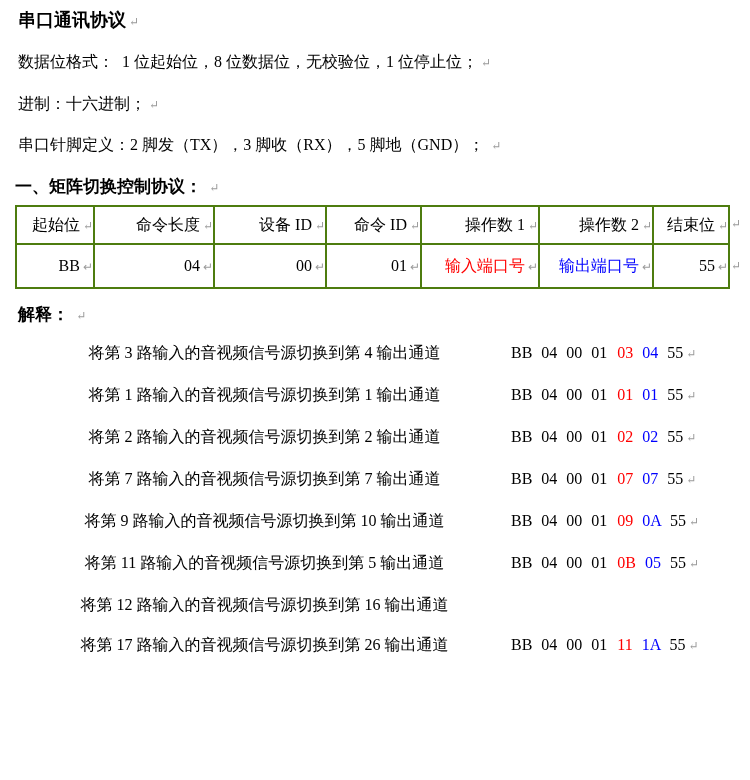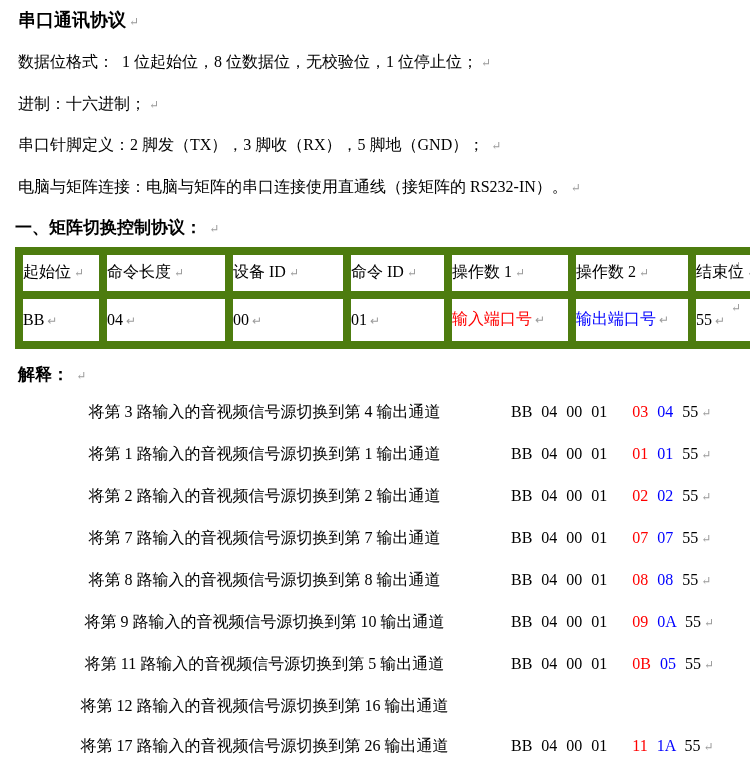--- a/index.html
+++ b/index.html
@@ -50,22 +50,22 @@
     position: relative;
     margin: 7px 0 0 -3px;
     width: 713px;
   }
   table.protocol {
     border-collapse: collapse;
     width: 713px;
     table-layout: fixed;
   }
   table.protocol th, table.protocol td {
-    border: 8px solid #4d7c0f;
-    text-align: left;
+    border: 2px solid #4d7c0f;
+    text-align: right;
     vertical-align: middle;
     font-size: 16px;
     font-weight: normal;
     white-space: pre-wrap;
     padding: 0;
   }
   table.protocol th { height: 36px; }
   table.protocol td { height: 42px; font-family: Liberation Serif, serif; }
   .c0 { width: 76px; }
   .c1 { width: 118px; }
@@ -102,33 +102,32 @@
   }
   .ex-desc {
     flex: 0 0 493px;
     white-space: pre-wrap;
     text-align: center;
   }
   .ex-code {
     white-space: pre-wrap;
     word-spacing: 5px;
   }
-  .ex-code .byte { margin-right: 16px; }
+  .ex-code .byte { margin-right: 1px; }
 </style>
 </head>
 <body>
 
 <div class="doc">
 
   <h1 class="title"><span>串口通讯协议</span><span class="pm">↵</span></h1>
 
   <p class="line"><span>数据位格式：  1 位起始位，8 位数据位，无校验位，1 位停止位；</span><span class="pm">↵</span></p>
   <p class="line"><span>进制：十六进制；</span><span class="pm">↵</span></p>
   <p class="line"><span>串口针脚定义：2 脚发（TX），3 脚收（RX），5 脚地（GND）；</span> <span class="pm">↵</span></p>
-  <p class="line"><span>电脑与矩阵连接：电脑与矩阵的串口连接使用直通线（接矩阵的 RS232-IN）。</span><span class="pm">↵</span></p>
 
   <h2 class="section"><span>一、矩阵切换控制协议：</span> <span class="pm">↵</span></h2>
 
   <div class="tbl-wrap">
     <table class="protocol">
       <tbody>
           <tr>
         <th class="c0"><span>起始位</span><span class="pm">↵</span></th>
         <th class="c1"><span>命令长度</span><span class="pm">↵</span></th>
         <th class="c2"><span>设备 ID</span><span class="pm">↵</span></th>
@@ -169,24 +168,20 @@
     <div class="ex-row">
       <span class="ex-desc">将第 2 路输入的音视频信号源切换到第 2 输出通道</span>
       <span class="ex-code"><span class="byte">BB 04 00 01</span> <span class="red">02</span> <span class="blue">02</span> <span>55</span><span class="pm">↵</span></span>
     </div>
 
     <div class="ex-row">
       <span class="ex-desc">将第 7 路输入的音视频信号源切换到第 7 输出通道</span>
       <span class="ex-code"><span class="byte">BB 04 00 01</span> <span class="red">07</span> <span class="blue">07</span> <span>55</span><span class="pm">↵</span></span>
     </div>
 
-    <div class="ex-row">
-      <span class="ex-desc">将第 8 路输入的音视频信号源切换到第 8 输出通道</span>
-      <span class="ex-code"><span class="byte">BB 04 00 01</span> <span class="red">08</span> <span class="blue">08</span> <span>55</span><span class="pm">↵</span></span>
-    </div>
 
     <div class="ex-row">
       <span class="ex-desc">将第 9 路输入的音视频信号源切换到第 10 输出通道</span>
       <span class="ex-code"><span class="byte">BB 04 00 01</span> <span class="red">09</span> <span class="blue">0A</span> <span>55</span><span class="pm">↵</span></span>
     </div>
 
     <div class="ex-row">
       <span class="ex-desc">将第 11 路输入的音视频信号源切换到第 5 输出通道</span>
       <span class="ex-code"><span class="byte">BB 04 00 01</span> <span class="red">0B</span> <span class="blue">05</span> <span>55</span><span class="pm">↵</span></span>
     </div>

